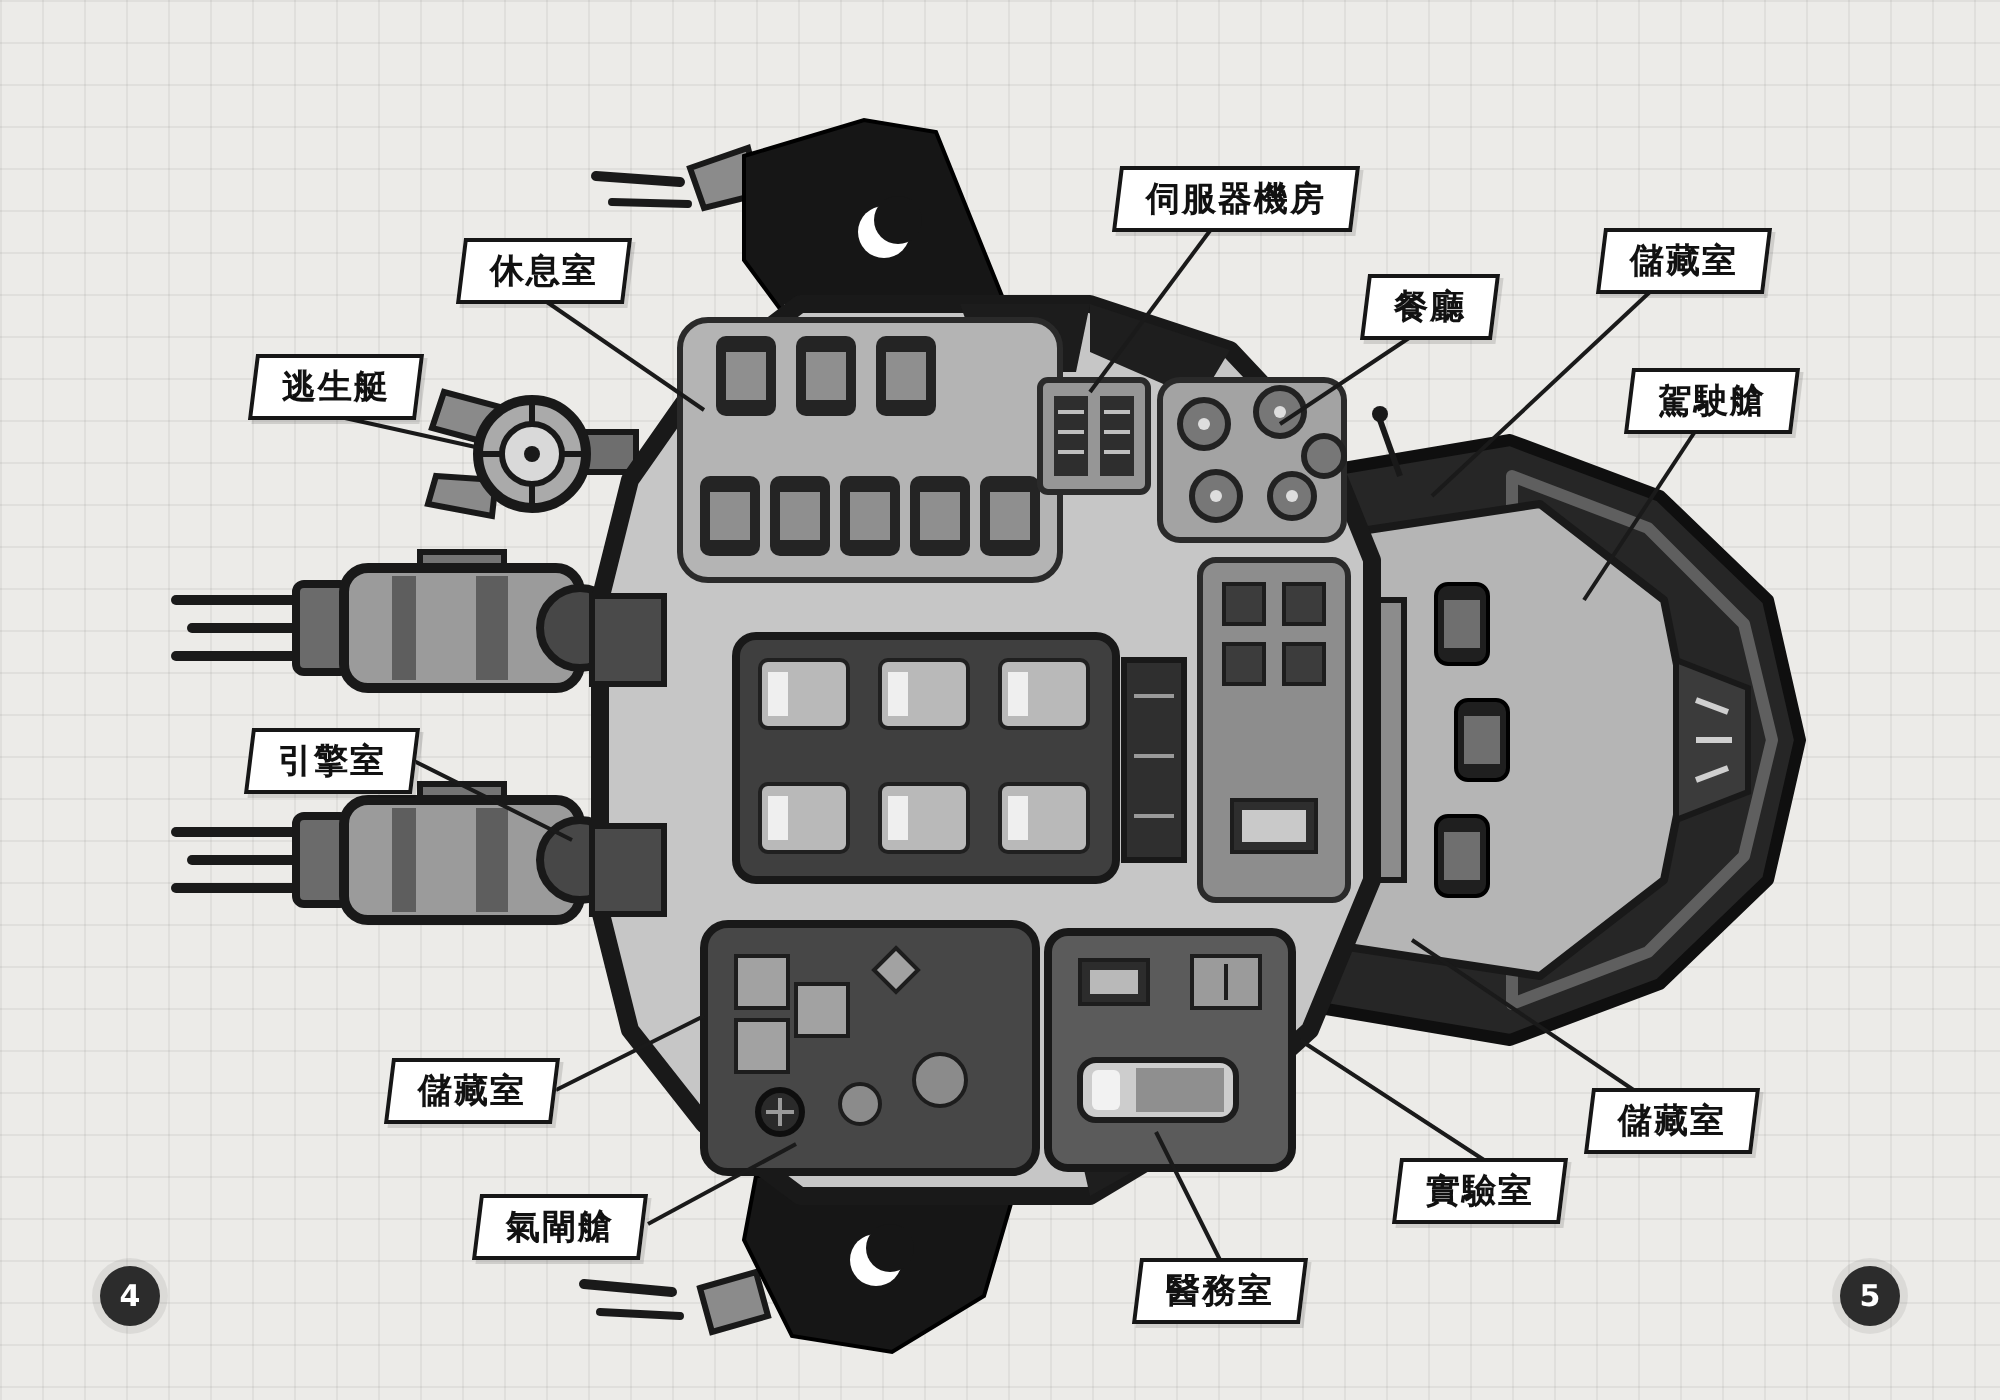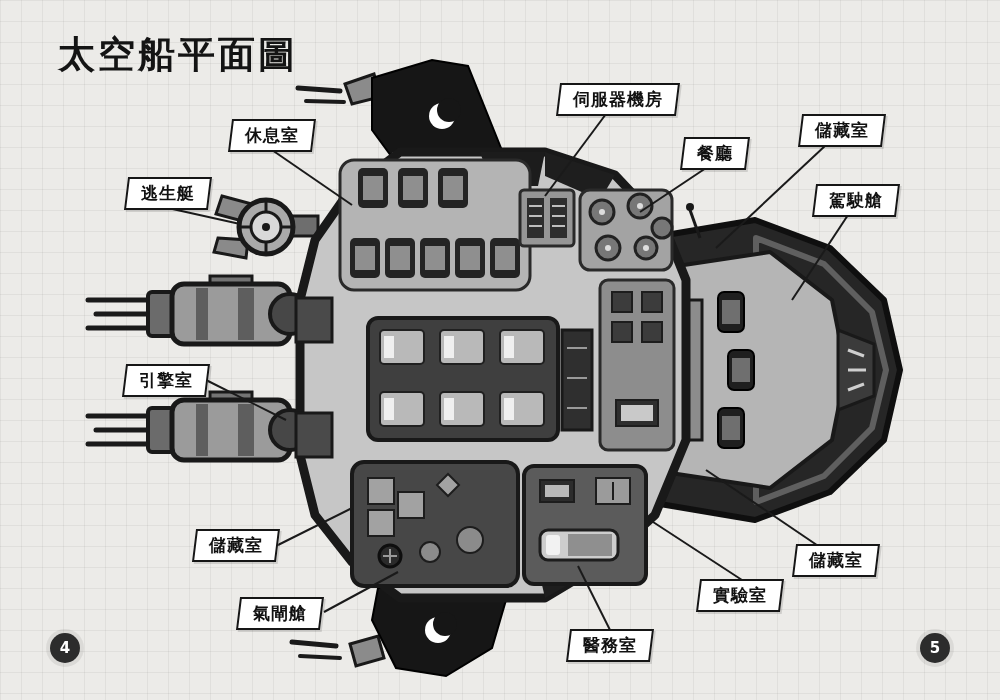--- a/index.html
+++ b/index.html
@@ -264,21 +264,20 @@
       <line x1="848" y1="215" x2="792" y2="300"></line>
       <line x1="206" y1="380" x2="286" y2="420"></line>
       <line x1="278" y1="545" x2="352" y2="508"></line>
       <line x1="324" y1="612" x2="398" y2="572"></line>
       <line x1="610" y1="630" x2="578" y2="566"></line>
       <line x1="742" y1="580" x2="650" y2="520"></line>
       <line x1="836" y1="558" x2="706" y2="470"></line>
     </g>
   </svg>
 
-  <div class="title">太空船平面圖</div>
 
   <div class="label" style="left:230px;top:119px;"><span>休息室</span></div>
   <div class="label" style="left:126px;top:177px;"><span>逃生艇</span></div>
   <div class="label" style="left:558px;top:83px;"><span>伺服器機房</span></div>
   <div class="label" style="left:682px;top:137px;"><span>餐廳</span></div>
   <div class="label" style="left:800px;top:114px;"><span>儲藏室</span></div>
   <div class="label" style="left:814px;top:184px;"><span>駕駛艙</span></div>
   <div class="label" style="left:124px;top:364px;"><span>引擎室</span></div>
   <div class="label" style="left:194px;top:529px;"><span>儲藏室</span></div>
   <div class="label" style="left:238px;top:597px;"><span>氣閘艙</span></div>

